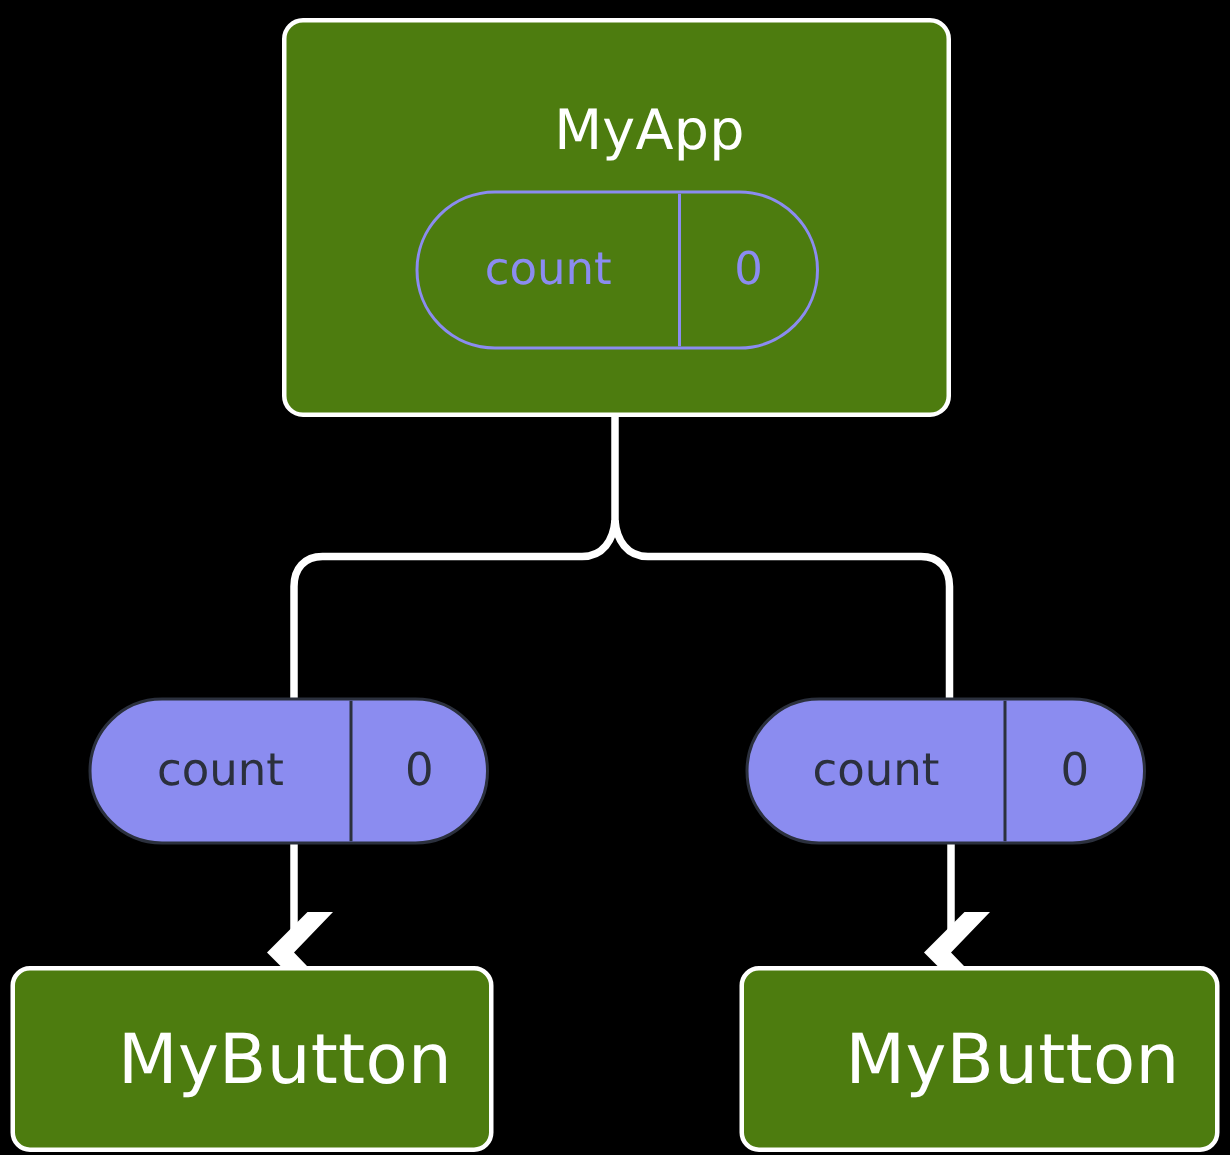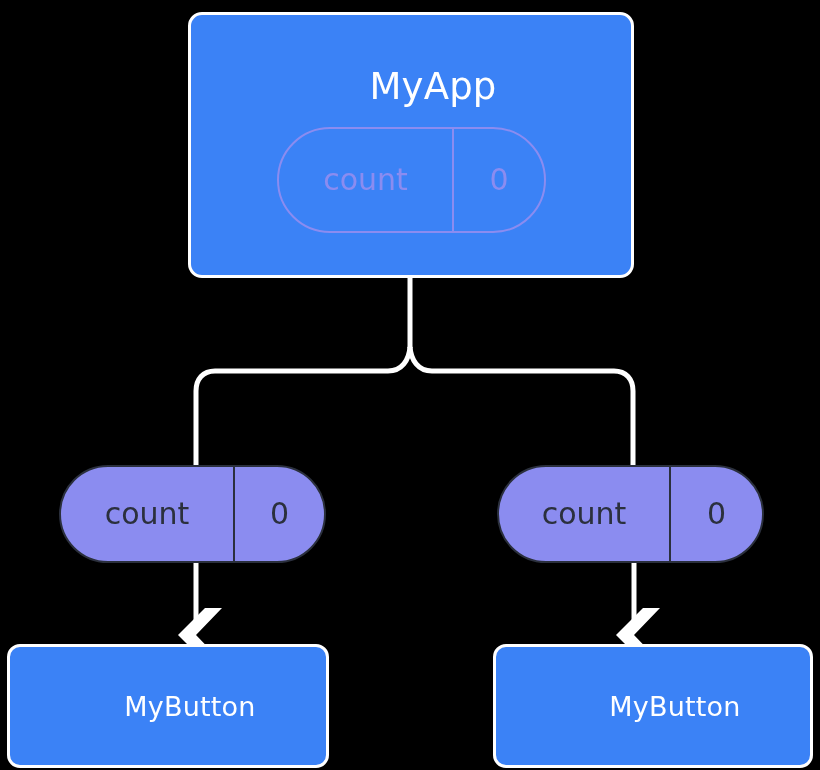--- a/index.html
+++ b/index.html
@@ -25,21 +25,21 @@
     top: 0;
     width: 820px;
     height: 770px;
     pointer-events: none;
   }
 
   
   .comp-box {
     position: absolute;
     box-sizing: border-box;
-    background: #3b82f6;
+    background: #4d7c0f;
     border: 3px solid #ffffff;
     border-radius: 13px;
     display: flex;
     align-items: center;
     justify-content: center;
     padding-left: 44px;
   }
   #app-box {
     left: 188px;
     top: 12px;
@@ -65,21 +65,21 @@
     width: 322px;
     height: 124px;
   }
   #btn-box-right {
     left: 493px;
     top: 644px;
     width: 320px;
     height: 124px;
   }
   .btn-title {
-    font-size: 27px;
+    font-size: 46px;
   }
 
   
   .pill {
     position: absolute;
     box-sizing: border-box;
     display: flex;
     align-items: stretch;
     border-radius: 999px;
     overflow: hidden;

